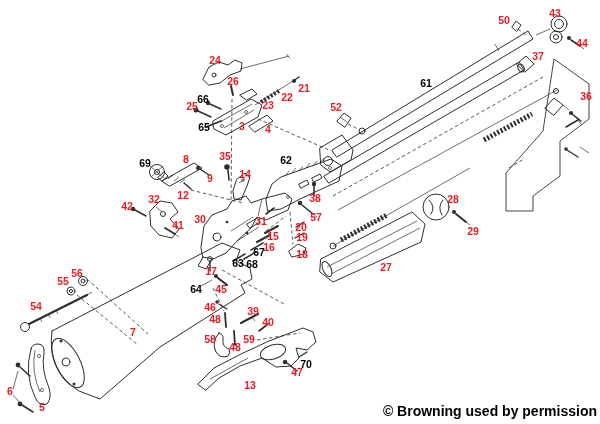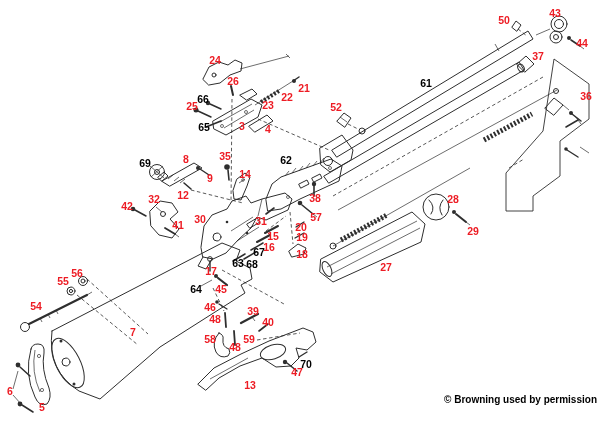--- a/index.html
+++ b/index.html
@@ -8,21 +8,21 @@
   svg{display:block;}
   .ln{stroke:#2e2e2e;fill:none;stroke-width:1;stroke-linecap:round;stroke-linejoin:round;}
   .ln-thin{stroke:#2e2e2e;fill:none;stroke-width:.7;}
   .dash{stroke:#2e2e2e;fill:none;stroke-width:.8;stroke-dasharray:3.5,2.6;}
   .coil{stroke:#2e2e2e;fill:none;stroke-width:5;stroke-dasharray:2,1.8;}
   .solidfill{fill:#2e2e2e;stroke:none;}
   .lbl{font-family:"Liberation Sans",sans-serif;font-size:10.5px;font-weight:bold;
        text-anchor:middle;dominant-baseline:middle;}
   .lbl-red{fill:#ed1c24;}
   .lbl-black{fill:#000000;}
-  #copyright{position:absolute;right:3px;bottom:19px;font-size:10px;font-weight:600;color:#000;}
+  #copyright{position:absolute;right:3px;bottom:5px;font-size:14px;font-weight:600;color:#000;}
 </style>
 </head>
 <body>
 
 <div id="page">
   <svg width="600" height="424" viewBox="0 0 600 424">
 
     <g>
       <path class="ln" d="M332,150 L528,31 L533,39 L337,157 Z"></path>
       <path class="ln-thin" d="M495,44 L499,51"></path>

